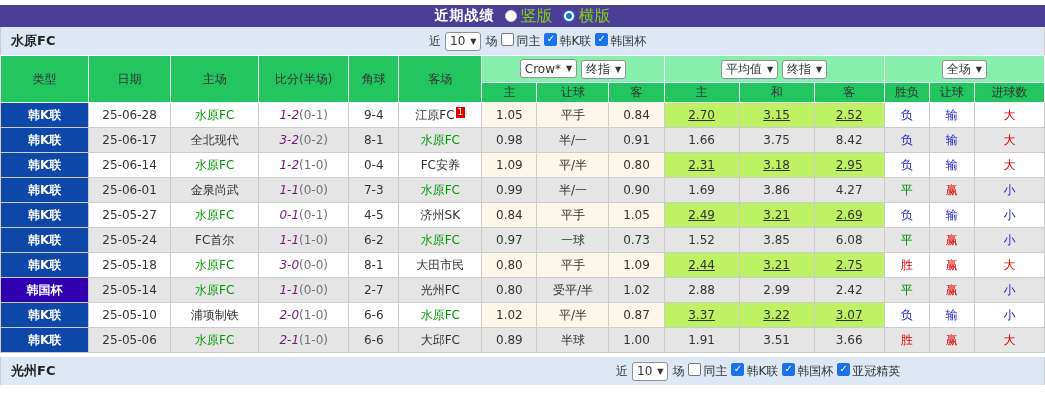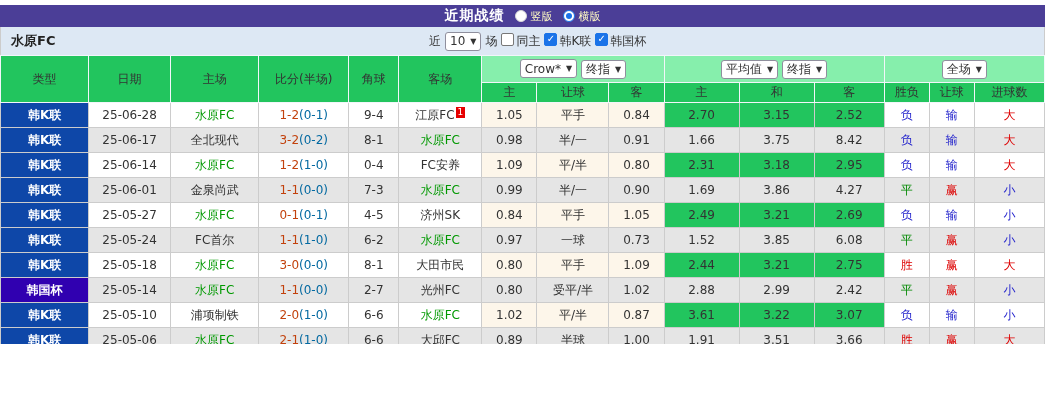--- a/index.html
+++ b/index.html
@@ -1,24 +1,24 @@
 <!DOCTYPE html>
 <html lang="zh"><head>
 <meta charset="utf-8">
 <style>
   * { margin:0; padding:0; box-sizing:border-box; }
   body { background:#fff; }
-  .page { width:1045px; height:344px; overflow:hidden; position:relative;
+  .page { width:1045px; height:400px; overflow:hidden; position:relative;
           font-family:"DejaVu Sans","Liberation Sans",sans-serif; font-size:12px; color:#333; background:#fff; }
   .top-strip { height:5px; background:#fff; }
 
   
   .title-bar { height:22px; background:#4b3e97; display:flex; align-items:center; justify-content:center; gap:10px; }
   .title-bar .title { color:#fff; font-weight:bold; font-size:14px; letter-spacing:1px; }
-  .radio-opt { display:inline-flex; align-items:center; gap:4px; color:#fef9c3; font-size:11px; cursor:pointer; }
+  .radio-opt { display:inline-flex; align-items:center; gap:4px; color:#84cc16; font-size:16px; cursor:pointer; }
   .radio { width:12px; height:12px; border-radius:50%; background:#fff; border:1px solid #d8d8d8; display:inline-block; position:relative; }
   .radio.sel { border:1px solid #1a73e8; }
   .radio.sel::after { content:""; position:absolute; left:2px; top:2px; width:6px; height:6px; border-radius:50%; background:#1a73e8; }
 
   
   .team-bar { height:28px; background:#dde8f4; position:relative; display:flex; align-items:center; border-left:1px solid #ccc; border-right:1px solid #ccc; }
   .team-bar .team-name { font-weight:bold; font-size:13px; color:#222; margin-left:10px; }
   .controls { position:absolute; top:0; height:28px; display:flex; align-items:center; gap:4px; white-space:nowrap; }
   .controls-top { left:428px; }
   .controls-bottom { left:615px; }
@@ -30,28 +30,28 @@
 
   
   table { border-collapse:collapse; table-layout:fixed; width:1045px; }
   thead th { background:#22c55e; border:1px solid #f2f6fa; font-weight:normal; font-size:12px; color:#333; }
   thead tr.grp-row th { height:27px; }
   thead tr.sub-row th { height:20px; }
   thead th.grp { background:#86efac; }
   tbody td { border:1px solid #ccc; text-align:center; height:25px; font-size:12px; color:#333; background:#fff; overflow:hidden; }
   tr.even td { background:#e5e5e5; }
   tr.odd td.asian { background:#fdf6ea; }
-  tr.odd td.euro  { background:#22c55e; }
+  tr.odd td.euro  { background:#bef264;text-decoration:underline; }
   td.league { color:#fff; font-weight:bold; }
   td.league.blue   { background:#0e47a8 !important; }
   td.league.purple { background:#3000b0 !important; }
   .tlink { cursor:pointer; }
   .tlink.green { color:#009900; }
-  .score-main { color:#c2410c; }
-  .score-half { color:#0369a1; }
+  .score-main { color:#701a75;font-style:italic; }
+  .score-half { color:#737373; }
   .badge { display:inline-block; background:#e60000; color:#fff; font-size:9px; line-height:11px; padding:0 2px; margin-left:1px; vertical-align:top; }
   td.res.red   { color:#dd0000; }
   td.res.blue  { color:#2222cc; }
   td.res.green { color:#008800; }
 
   .summary { height:18px; line-height:17px; background:#fdf8ec; border:1px solid #ccc; border-top:none; text-align:center; font-size:12px; }
   .summary .red { color:#ee0000; }
   .summary .black { color:#333; }
   .gap { height:4px; background:#fff; }
 </style>
@@ -302,21 +302,21 @@
         <tr class="odd">
           <td class="league blue">韩K联</td>
           <td class="date">25-05-10</td>
           <td class="team"><span class="tlink">浦项制铁</span></td>
           <td class="score"><span class="score-main">2-0</span><span class="score-half">(1-0)</span></td>
           <td class="corner">6-6</td>
           <td class="team"><span class="tlink green">水原FC</span></td>
           <td class="asian">1.02</td>
           <td class="asian">平/半</td>
           <td class="asian">0.87</td>
-          <td class="euro">3.61</td>
+          <td class="euro">3.37</td>
           <td class="euro">3.22</td>
           <td class="euro">3.07</td>
           <td class="res blue">负</td>
           <td class="res blue">输</td>
           <td class="res blue">小</td>
         </tr>
         <tr class="even">
           <td class="league blue">韩K联</td>
           <td class="date">25-05-06</td>
           <td class="team"><span class="tlink green">水原FC</span></td>

